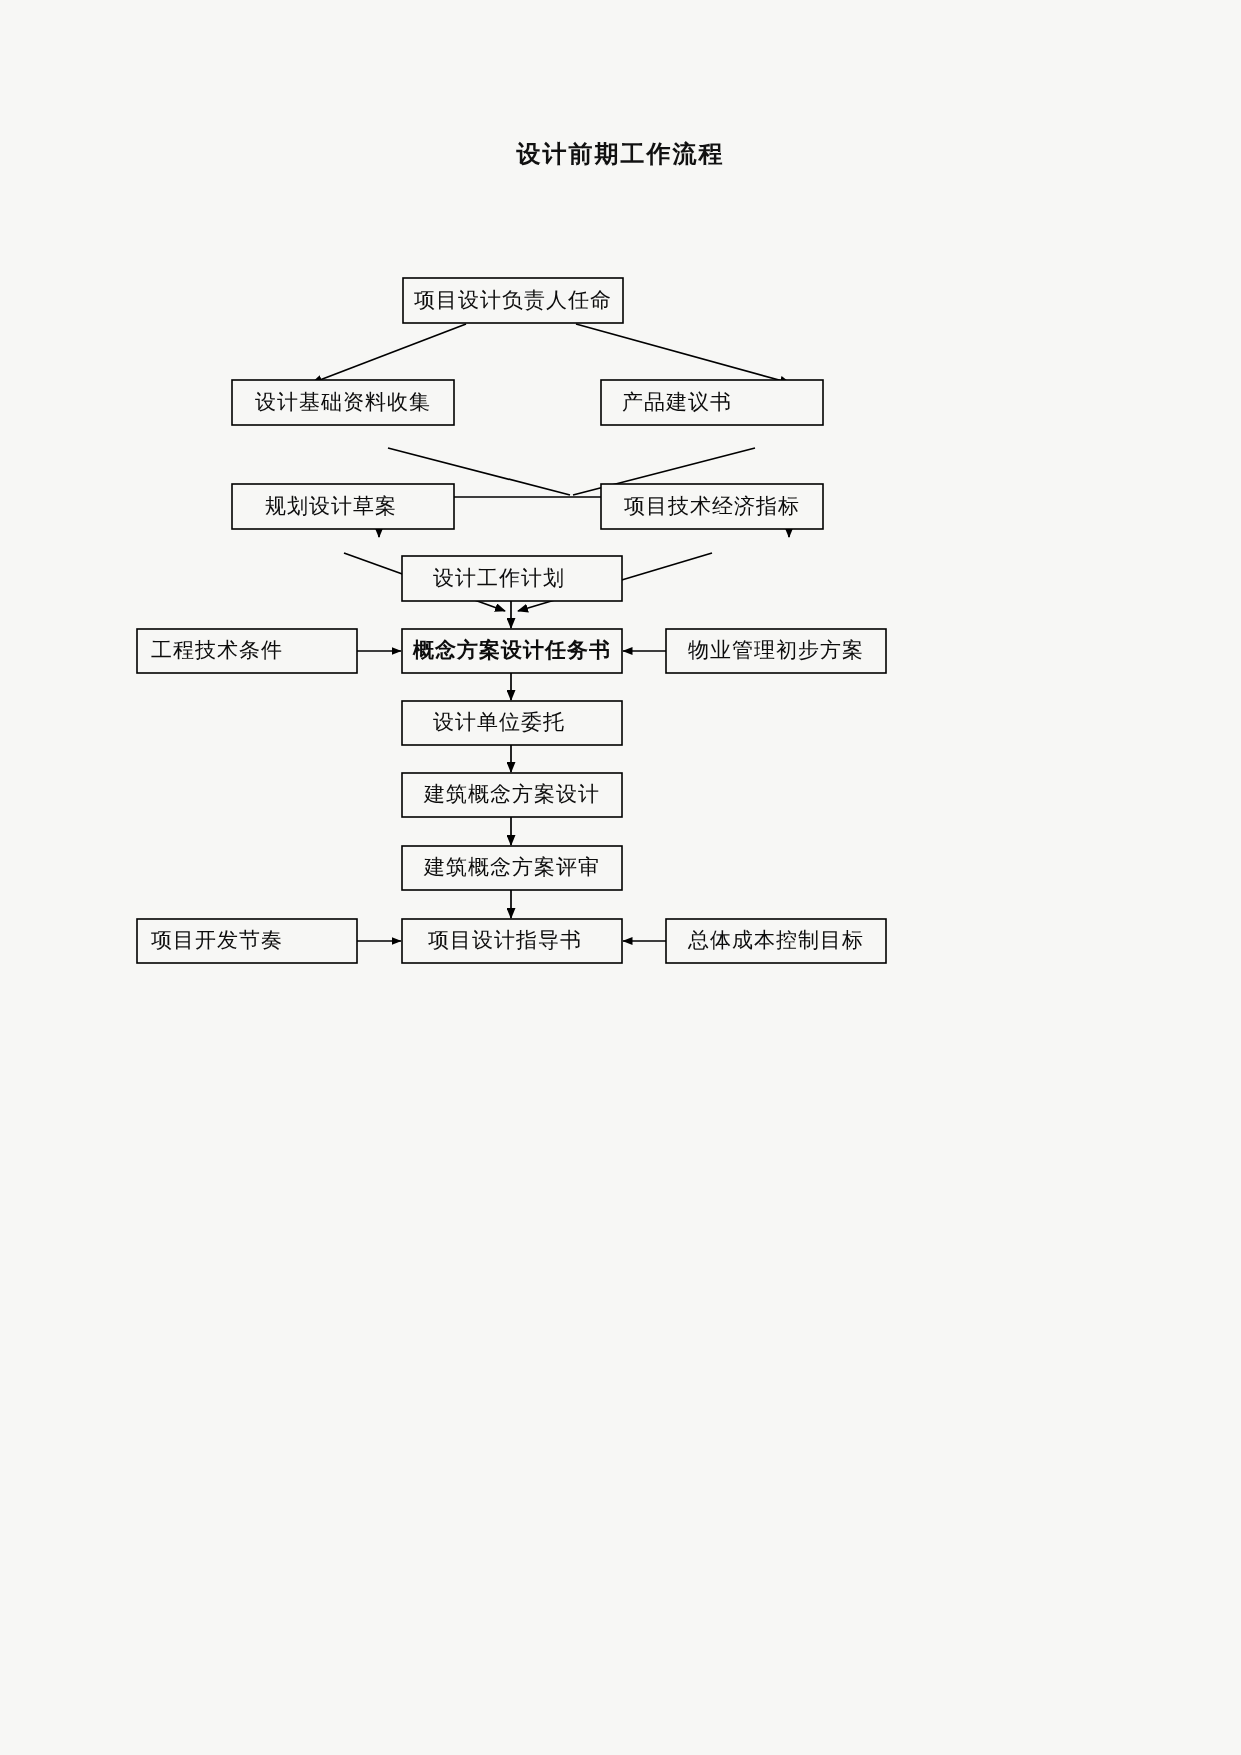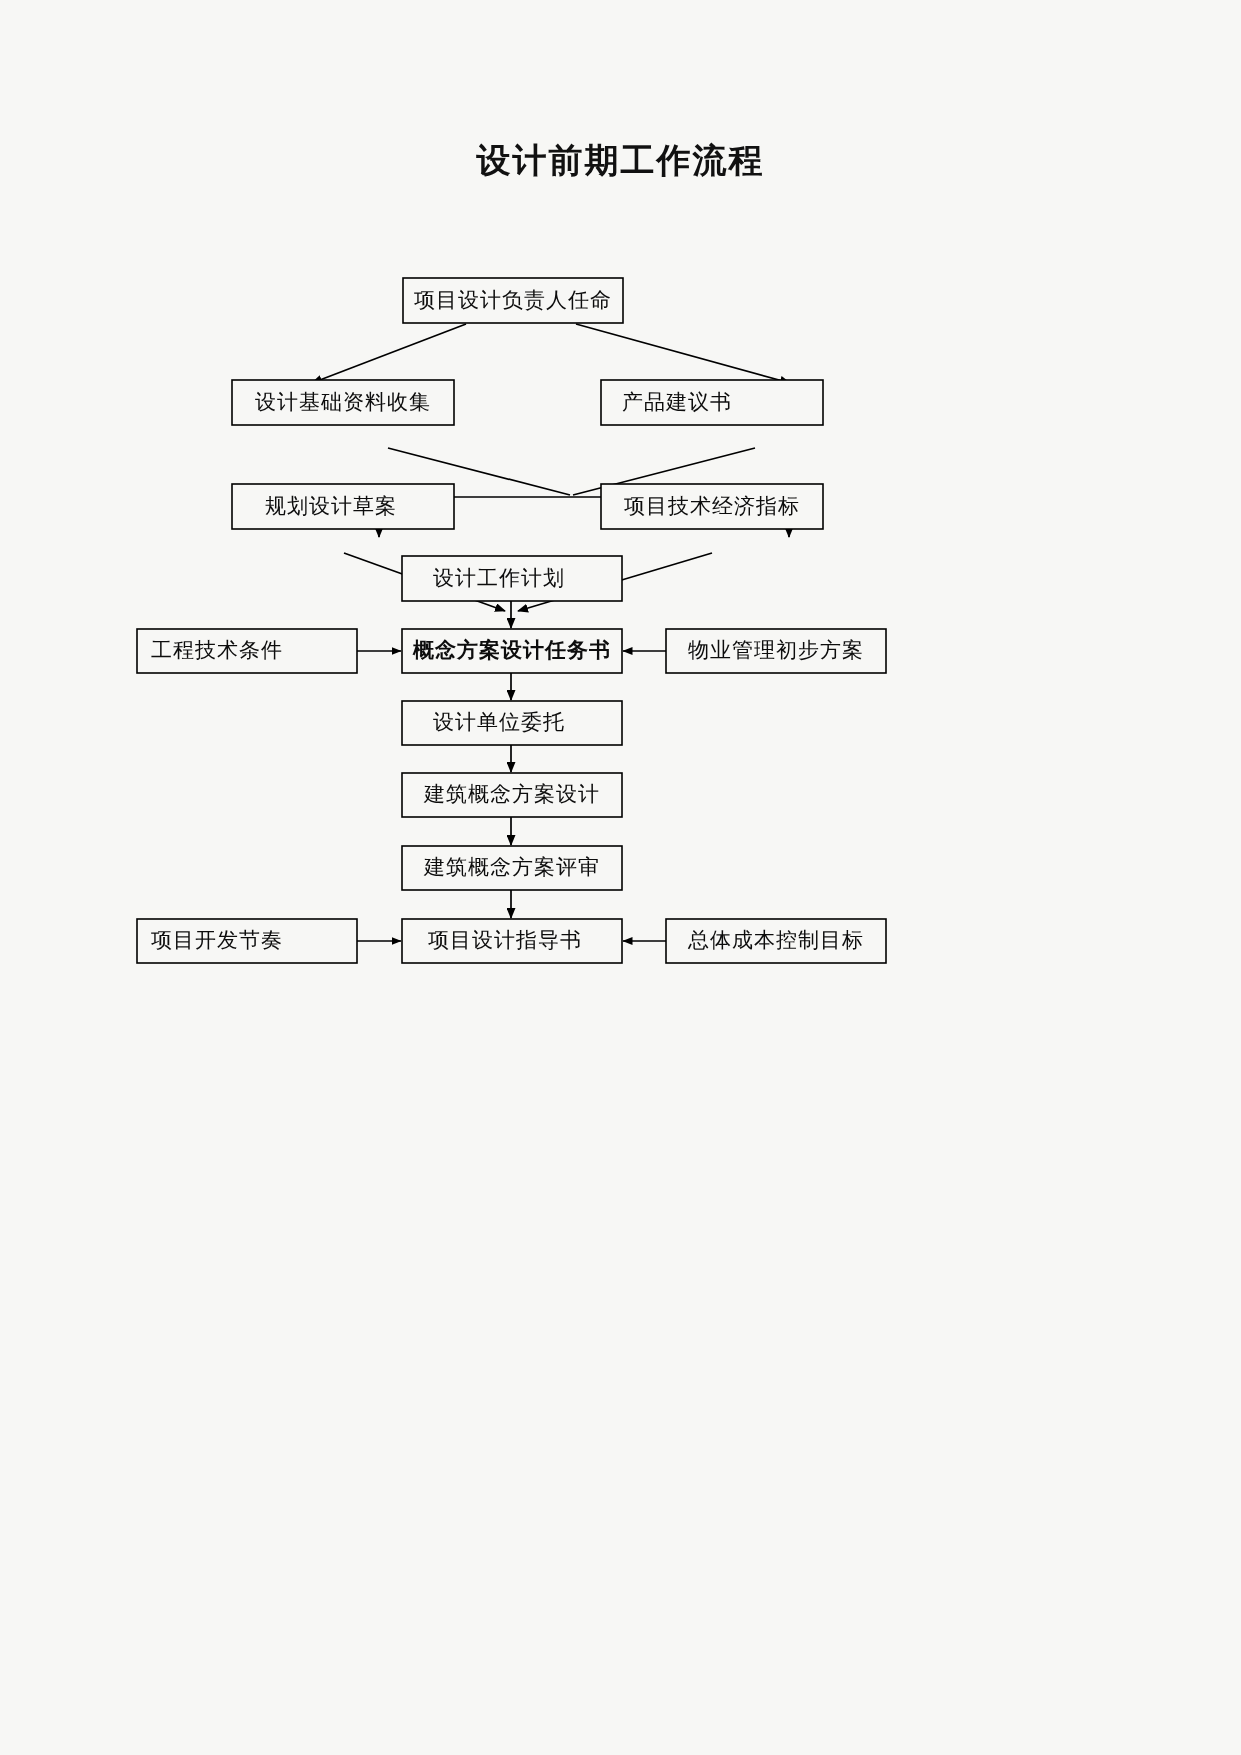--- a/index.html
+++ b/index.html
@@ -20,21 +20,21 @@
     height: 1755px;
     background: #f7f7f5;
   }
   #chart-title {
     position: absolute;
     left: 0;
     top: 138px;
     width: 1241px;
     text-align: center;
     font-family: "DejaVu Sans", "Liberation Sans", sans-serif;
-    font-size: 34px;
+    font-size: 24px;
     font-weight: 700;
     letter-spacing: 2px;
     color: #111111;
     white-space: nowrap;
   }
   #flow-svg {
     position: absolute;
     left: 0;
     top: 0;
     width: 1241px;

